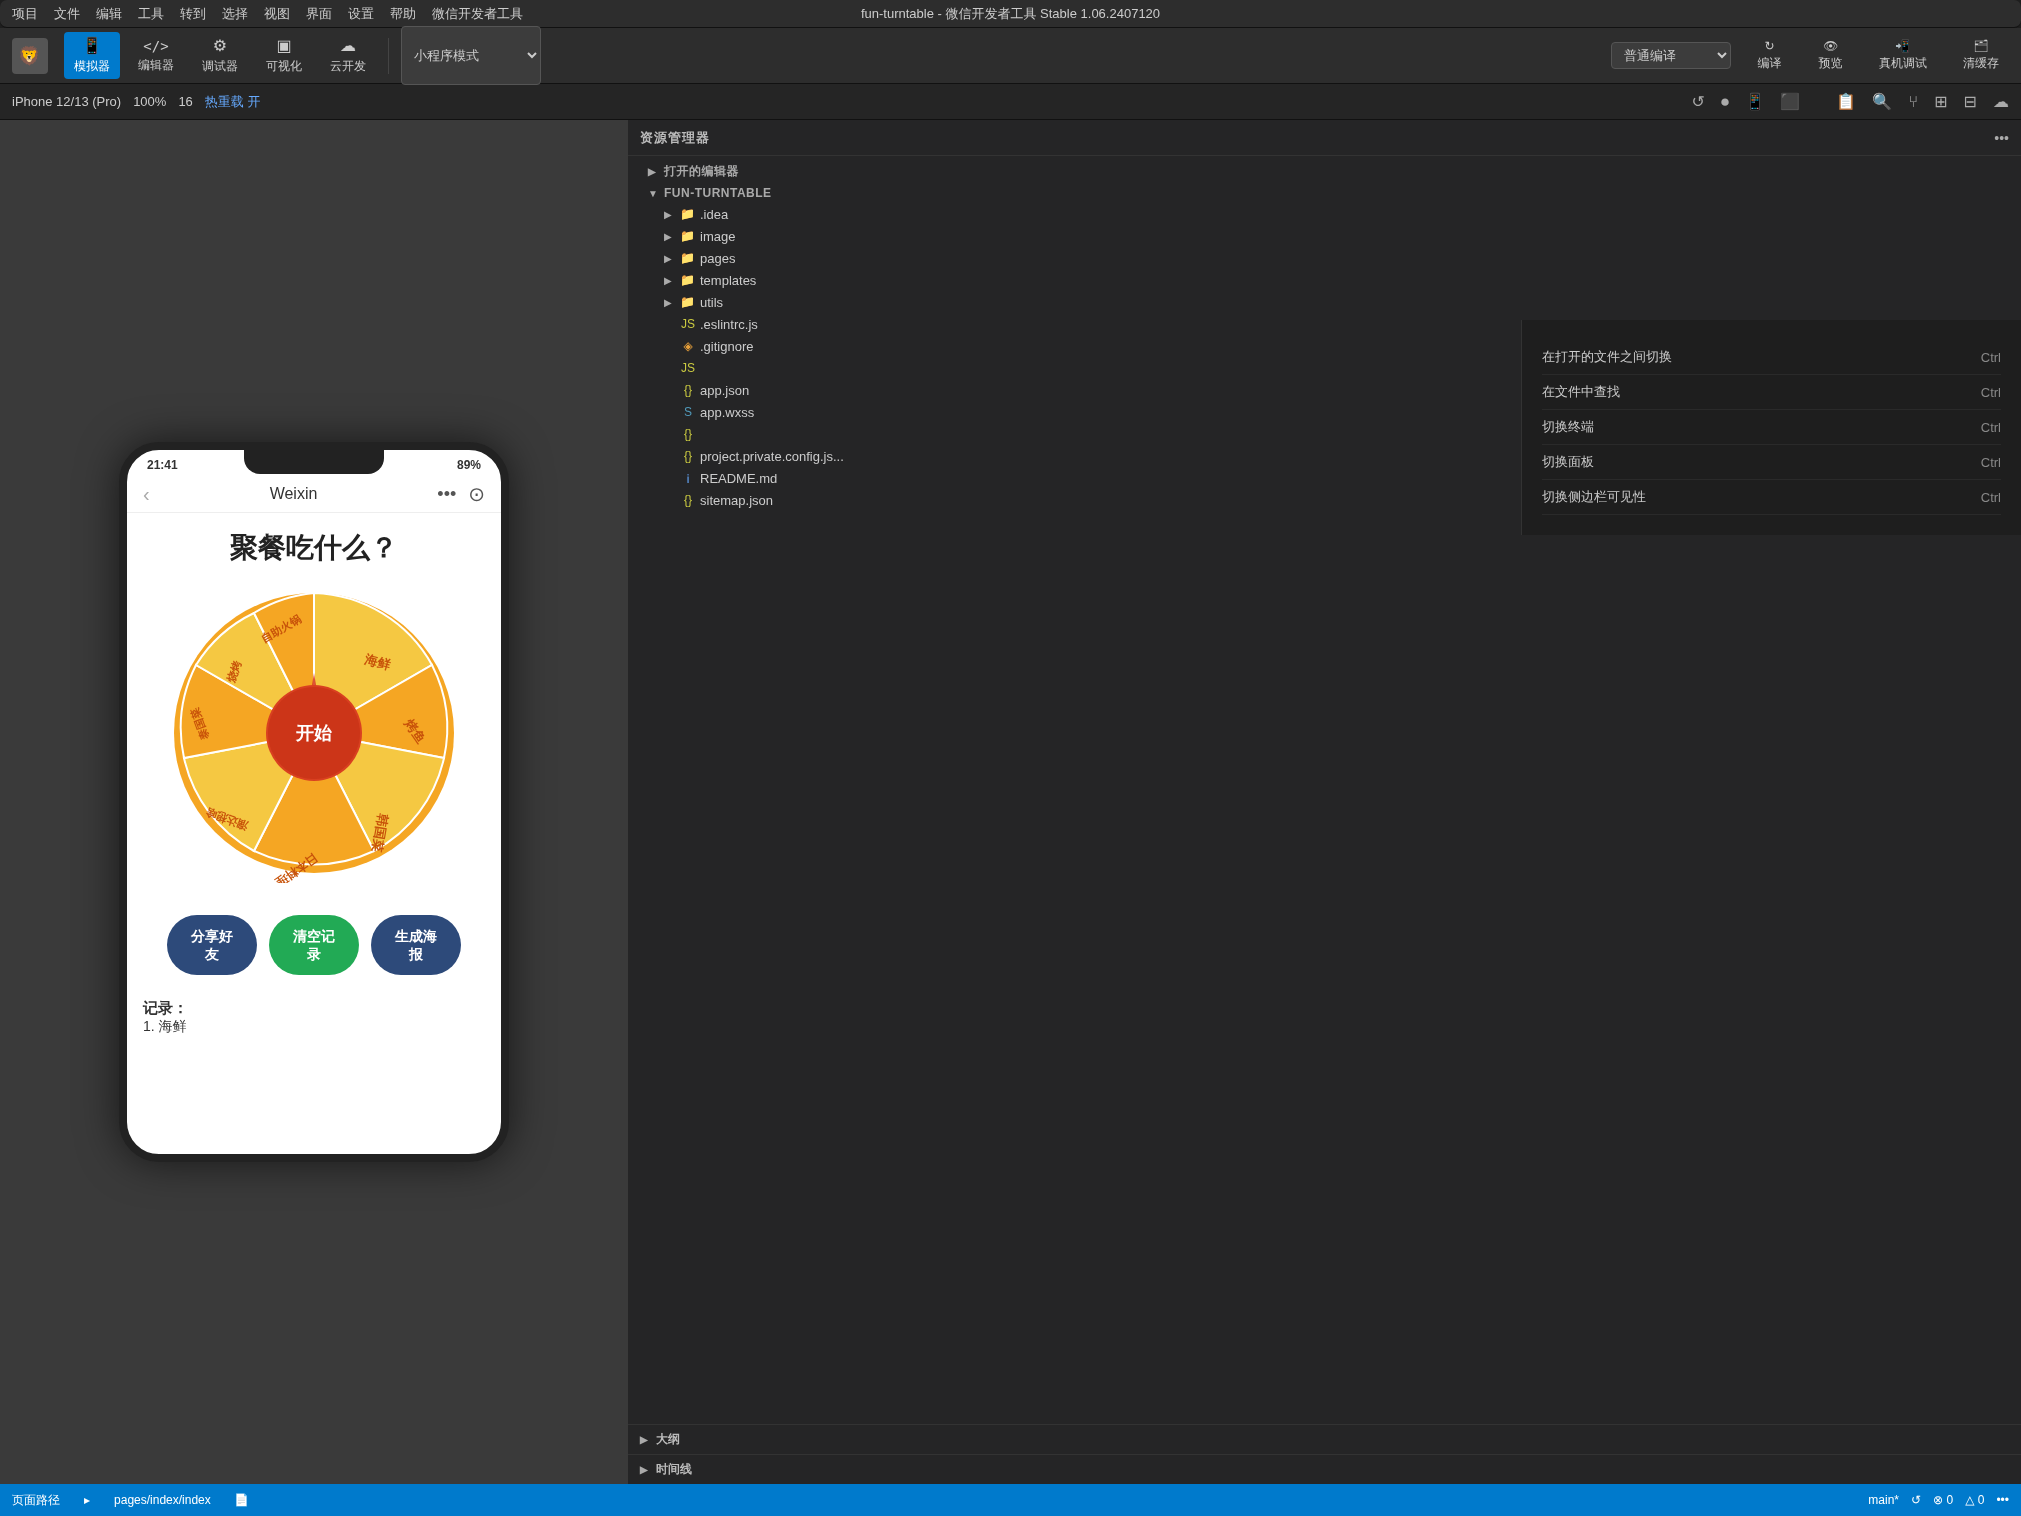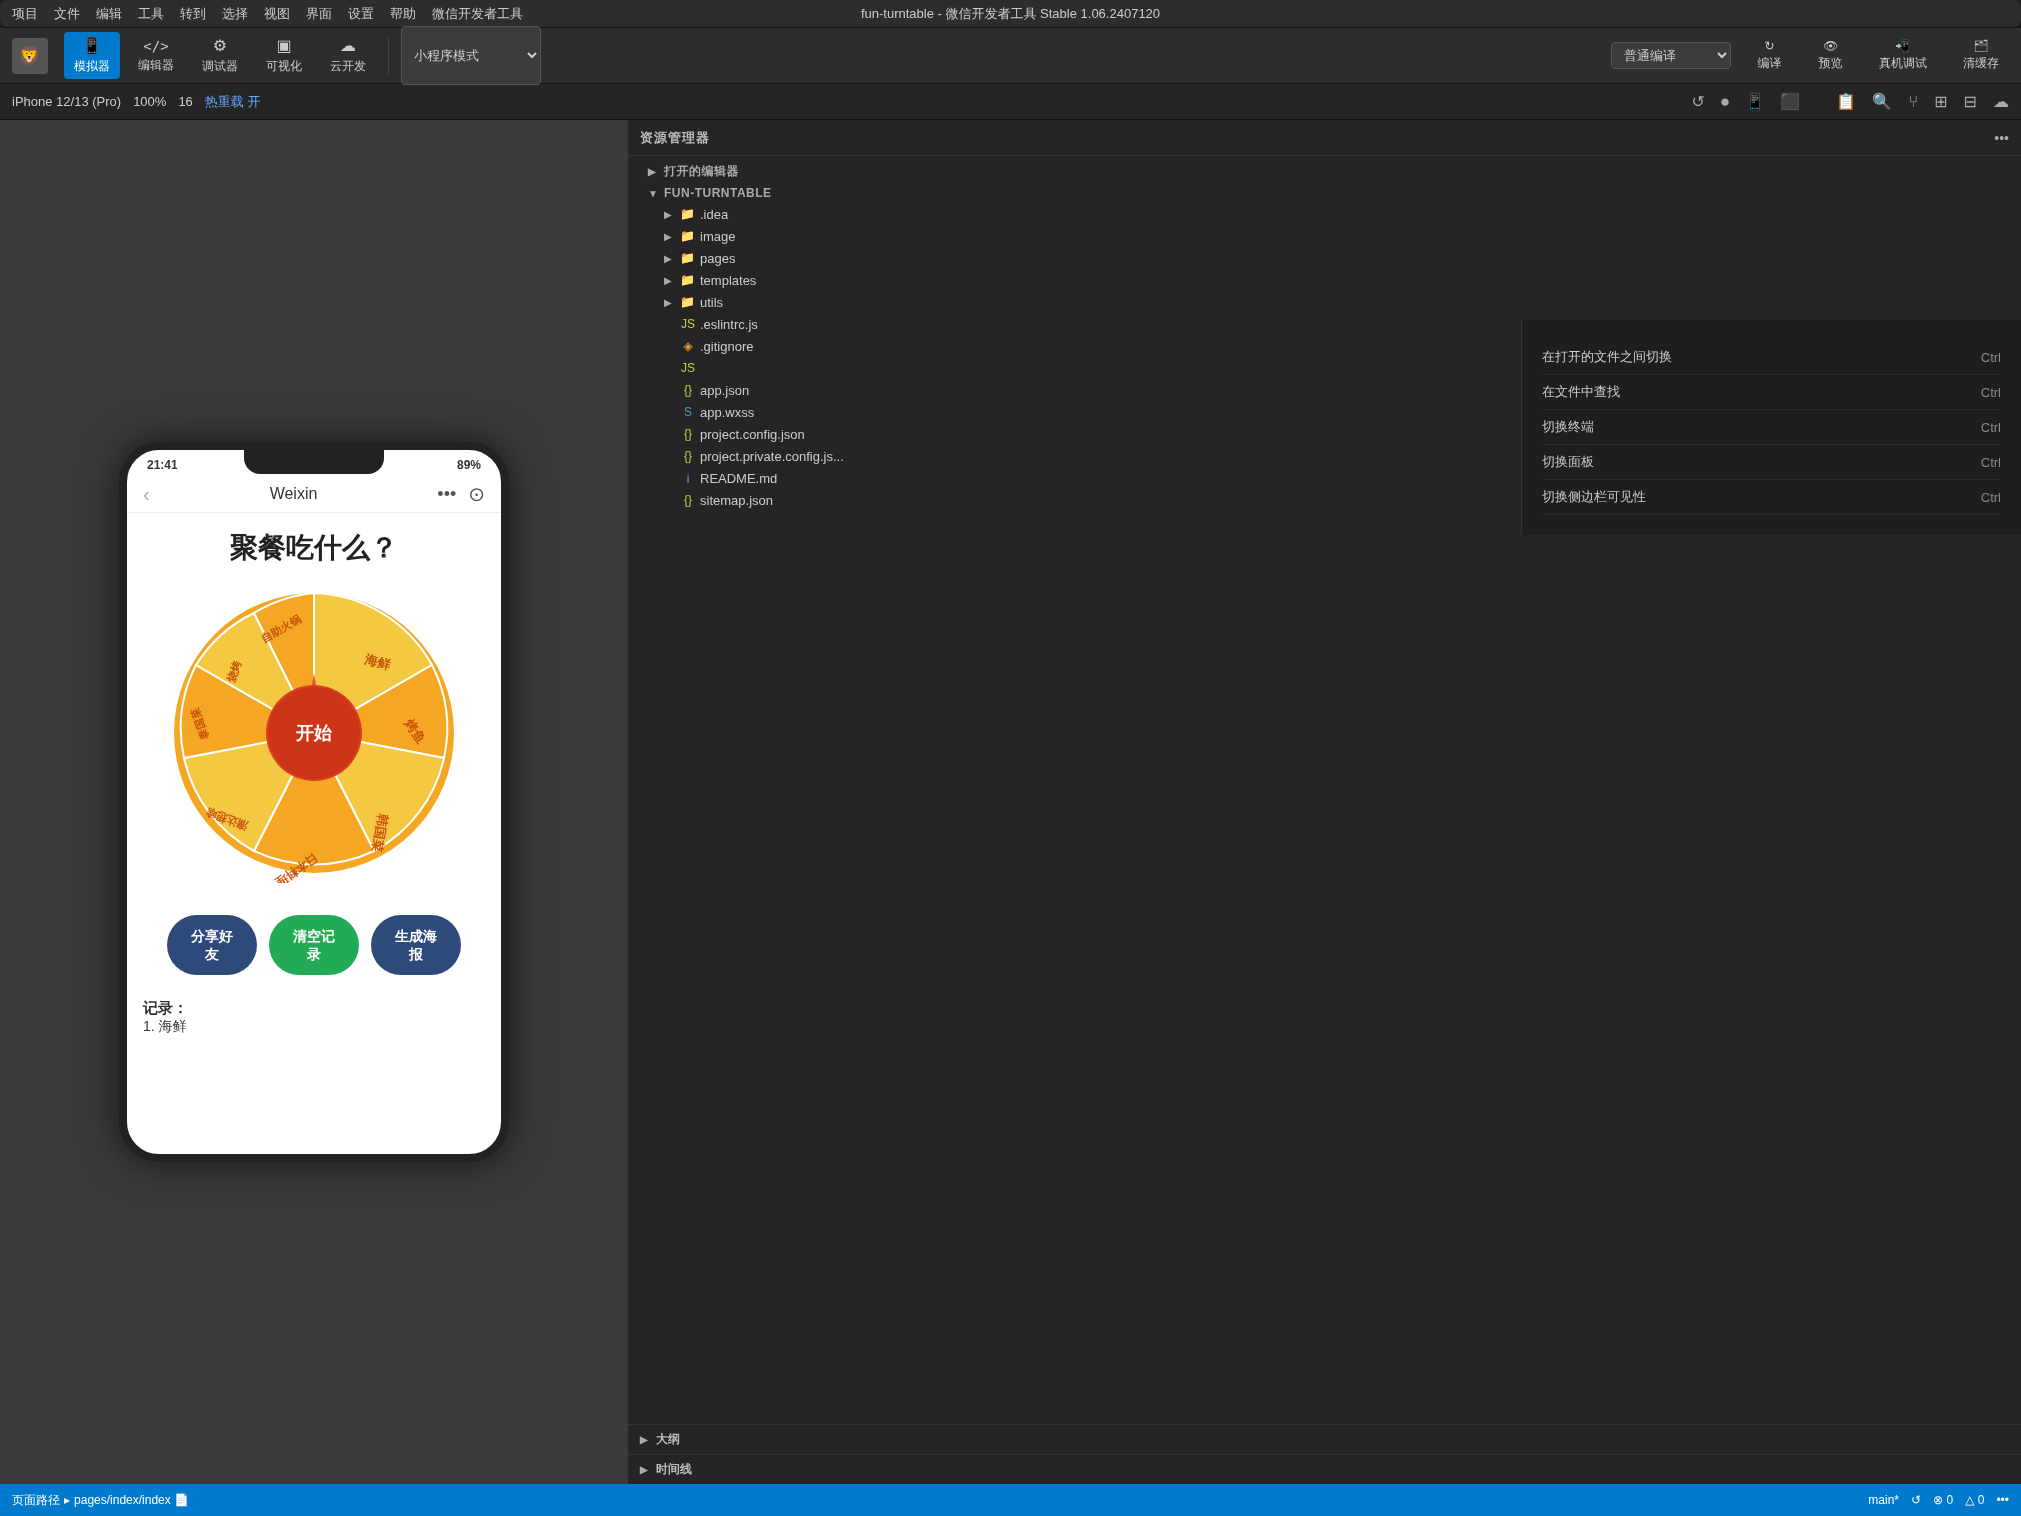--- a/index.html
+++ b/index.html
@@ -392,21 +392,21 @@
       display: flex;
       align-items: center;
       padding: 0 12px;
       gap: 16px;
       font-size: 12px;
       color: white;
     }
     .bottom-left {
       display: flex;
       align-items: center;
-      gap: 4px;
+      gap: 24px;
     }
     .bottom-right {
       margin-left: auto;
       display: flex;
       align-items: center;
       gap: 12px;
     }
 
     
     .explorer-section-collapse {
@@ -682,21 +682,20 @@
 
       <div class="file-tree-item indent-2">
         <span class="tree-arrow" style="visibility:hidden">▶</span>
         <span class="file-icon" style="color:#519aba;">S</span>
         <span class="file-name">app.wxss</span>
       </div>
 
       <div class="file-tree-item indent-2">
         <span class="tree-arrow" style="visibility:hidden">▶</span>
         <span class="file-icon" style="color:#cbcb41;">{}</span>
-        <span class="file-name">project.config.json</span>
         <span class="file-badge">M</span>
       </div>
 
       <div class="file-tree-item indent-2">
         <span class="tree-arrow" style="visibility:hidden">▶</span>
         <span class="file-icon" style="color:#cbcb41;">{}</span>
         <span class="file-name">project.private.config.js...</span>
       </div>
 
       <div class="file-tree-item indent-2">

